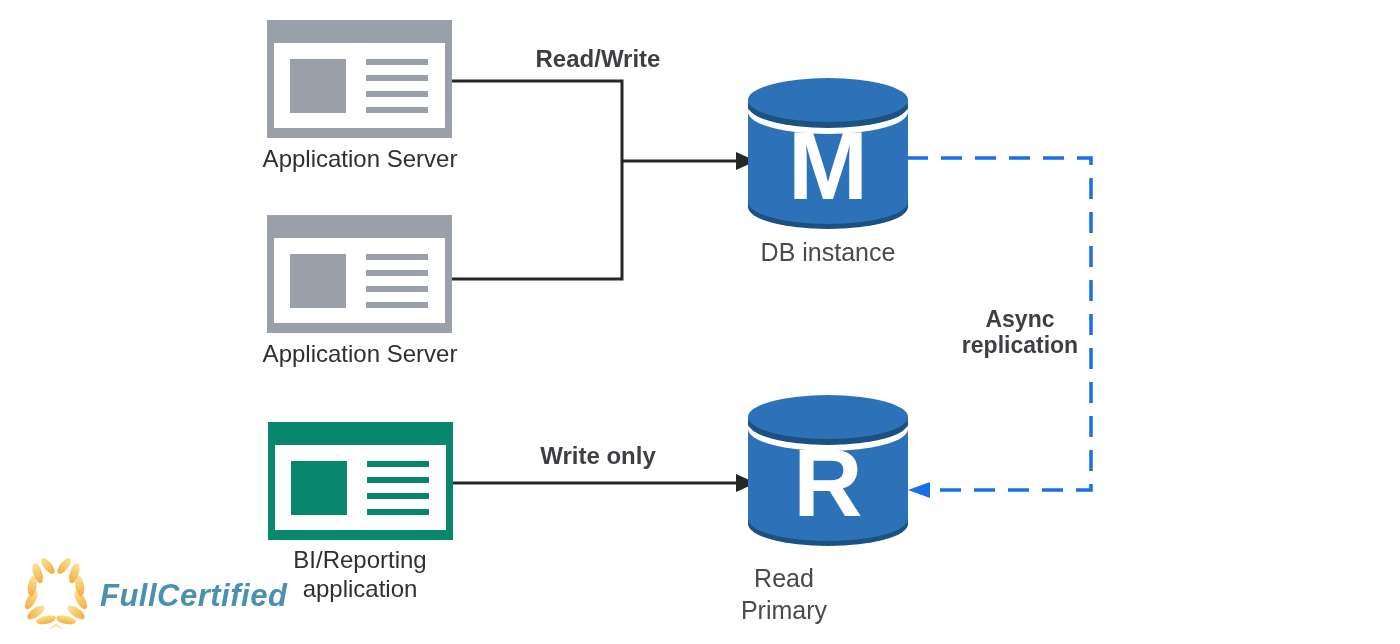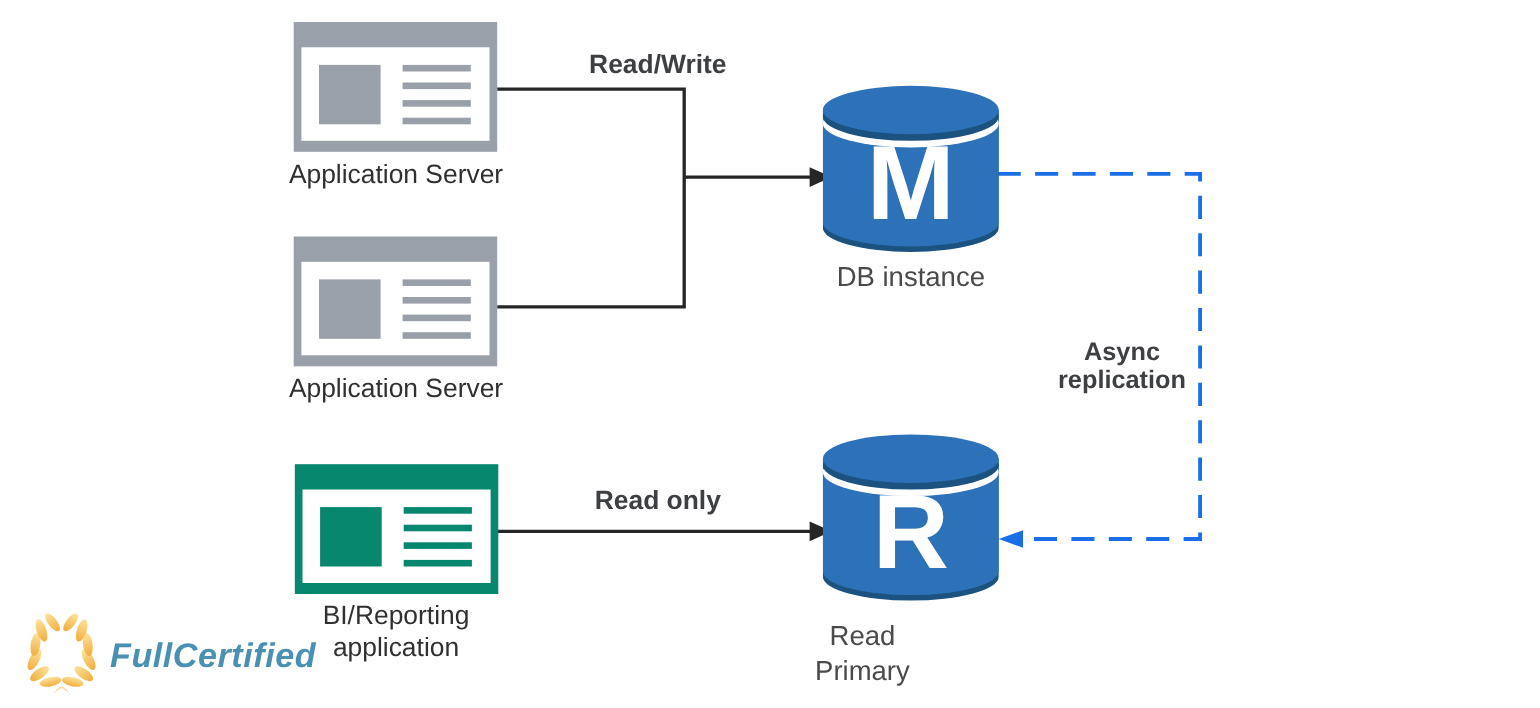--- a/index.html
+++ b/index.html
@@ -163,21 +163,21 @@
     <ellipse cx="80" cy="30" rx="80" ry="22" fill="#1C5280"></ellipse>
     <ellipse cx="80" cy="24" rx="80" ry="22" fill="#2D72B8"></ellipse>
     <text x="80" y="123" text-anchor="middle" font-size="96" font-weight="bold" fill="#ffffff" font-family="Liberation Sans, sans-serif">R</text>
   </svg>
   <div class="label db" style="left:784px; top:562px;">
     <div>Read</div>
     <div>Primary</div>
   </div>
 
   <div class="label bold" style="left:598px; top:44px;">Read/Write</div>
-  <div class="label bold" style="left:598px; top:441px;">Read only</div>
+  <div class="label bold" style="left:598px; top:441px;">Write only</div>
   <div class="label bold async" style="left:1020px; top:306px;">
     <div>Async</div>
     <div>replication</div>
   </div>
 
   <div class="logo">
     <svg width="64" height="78" viewBox="0 0 70 80">
       <defs>
         <linearGradient id="gld" x1="0" y1="0" x2="0" y2="1">
           <stop offset="0" stop-color="#FBE39B"></stop>

